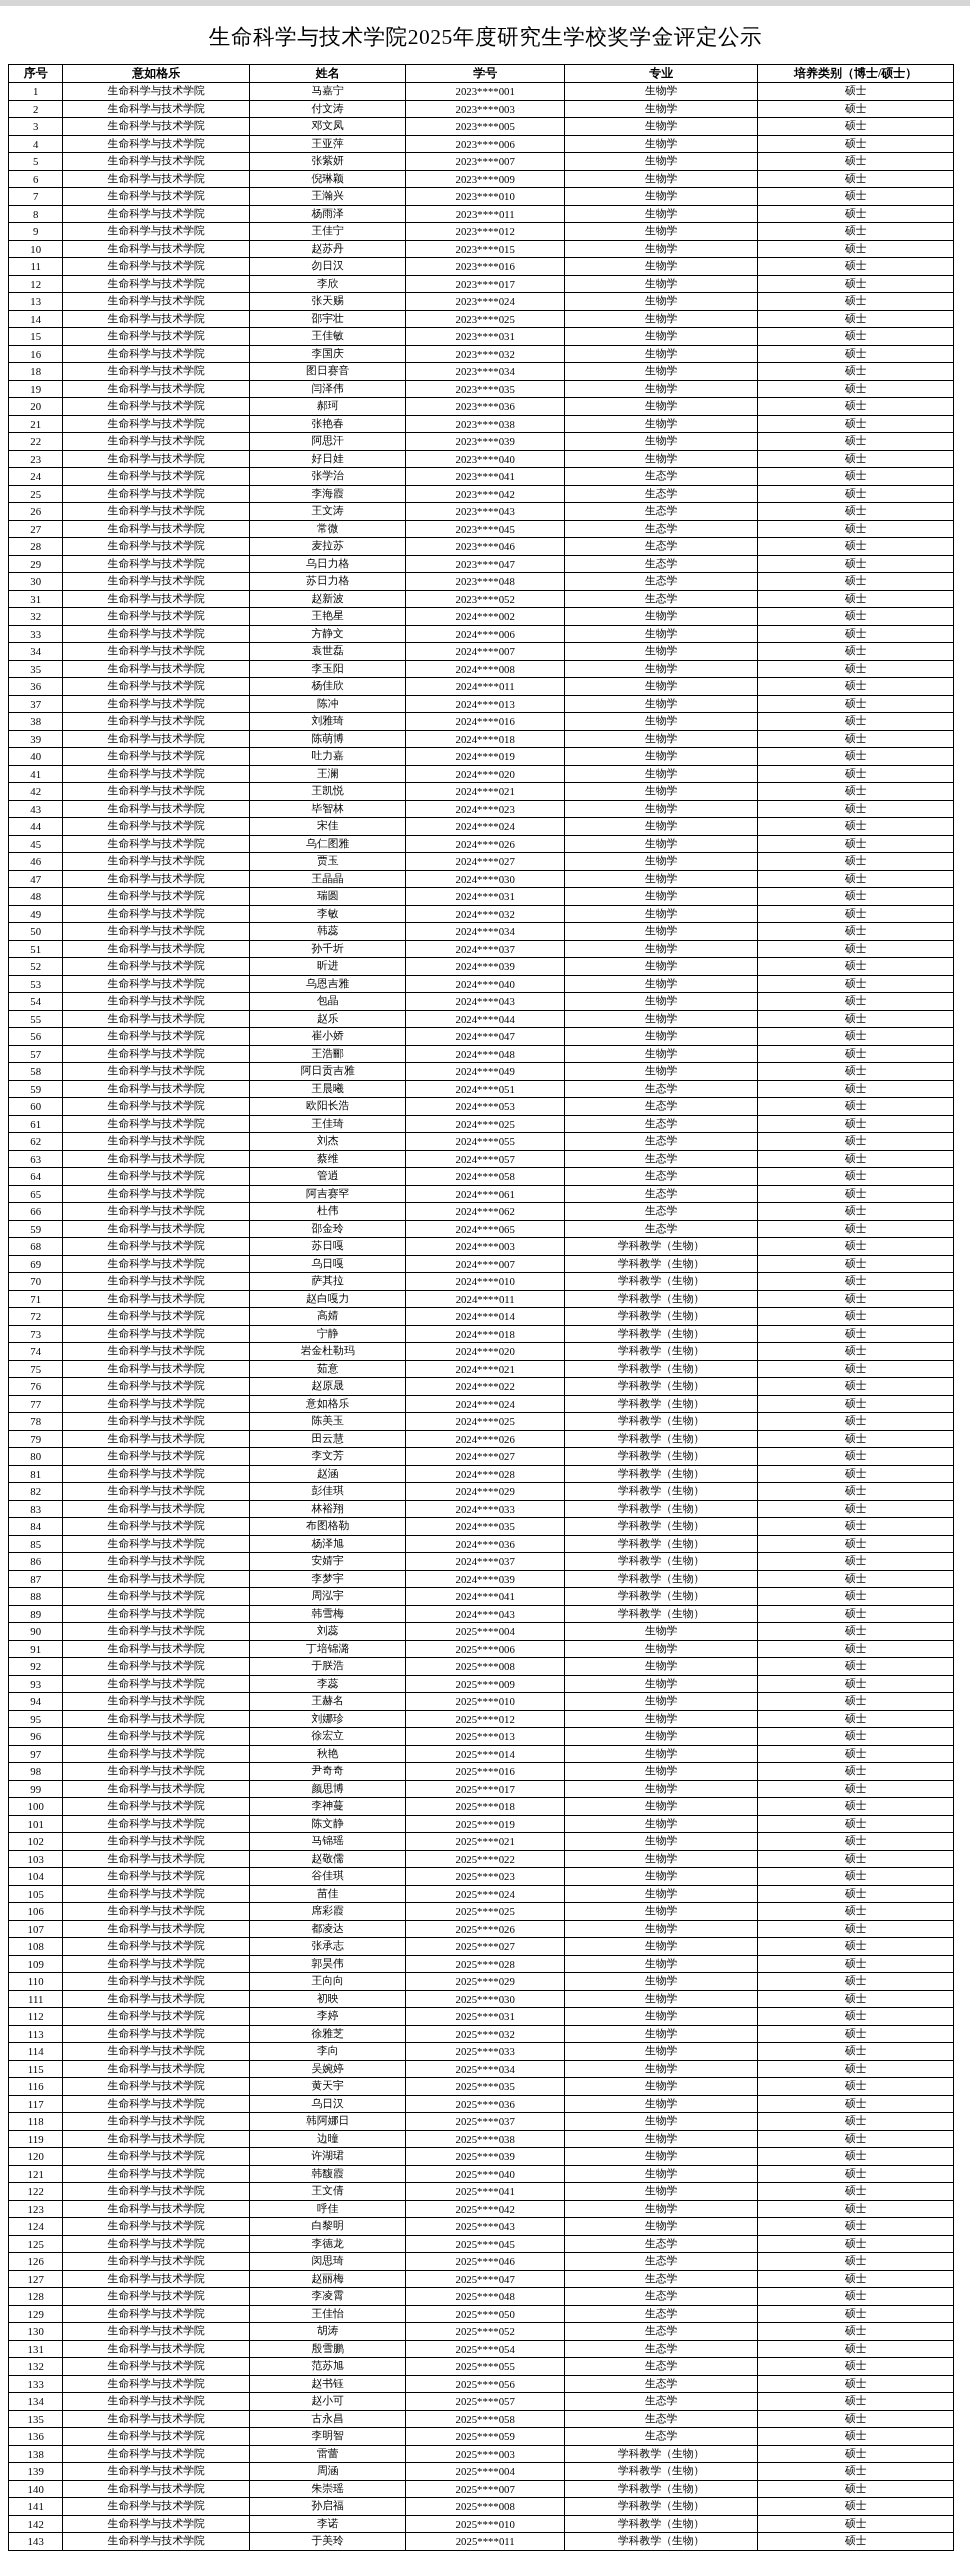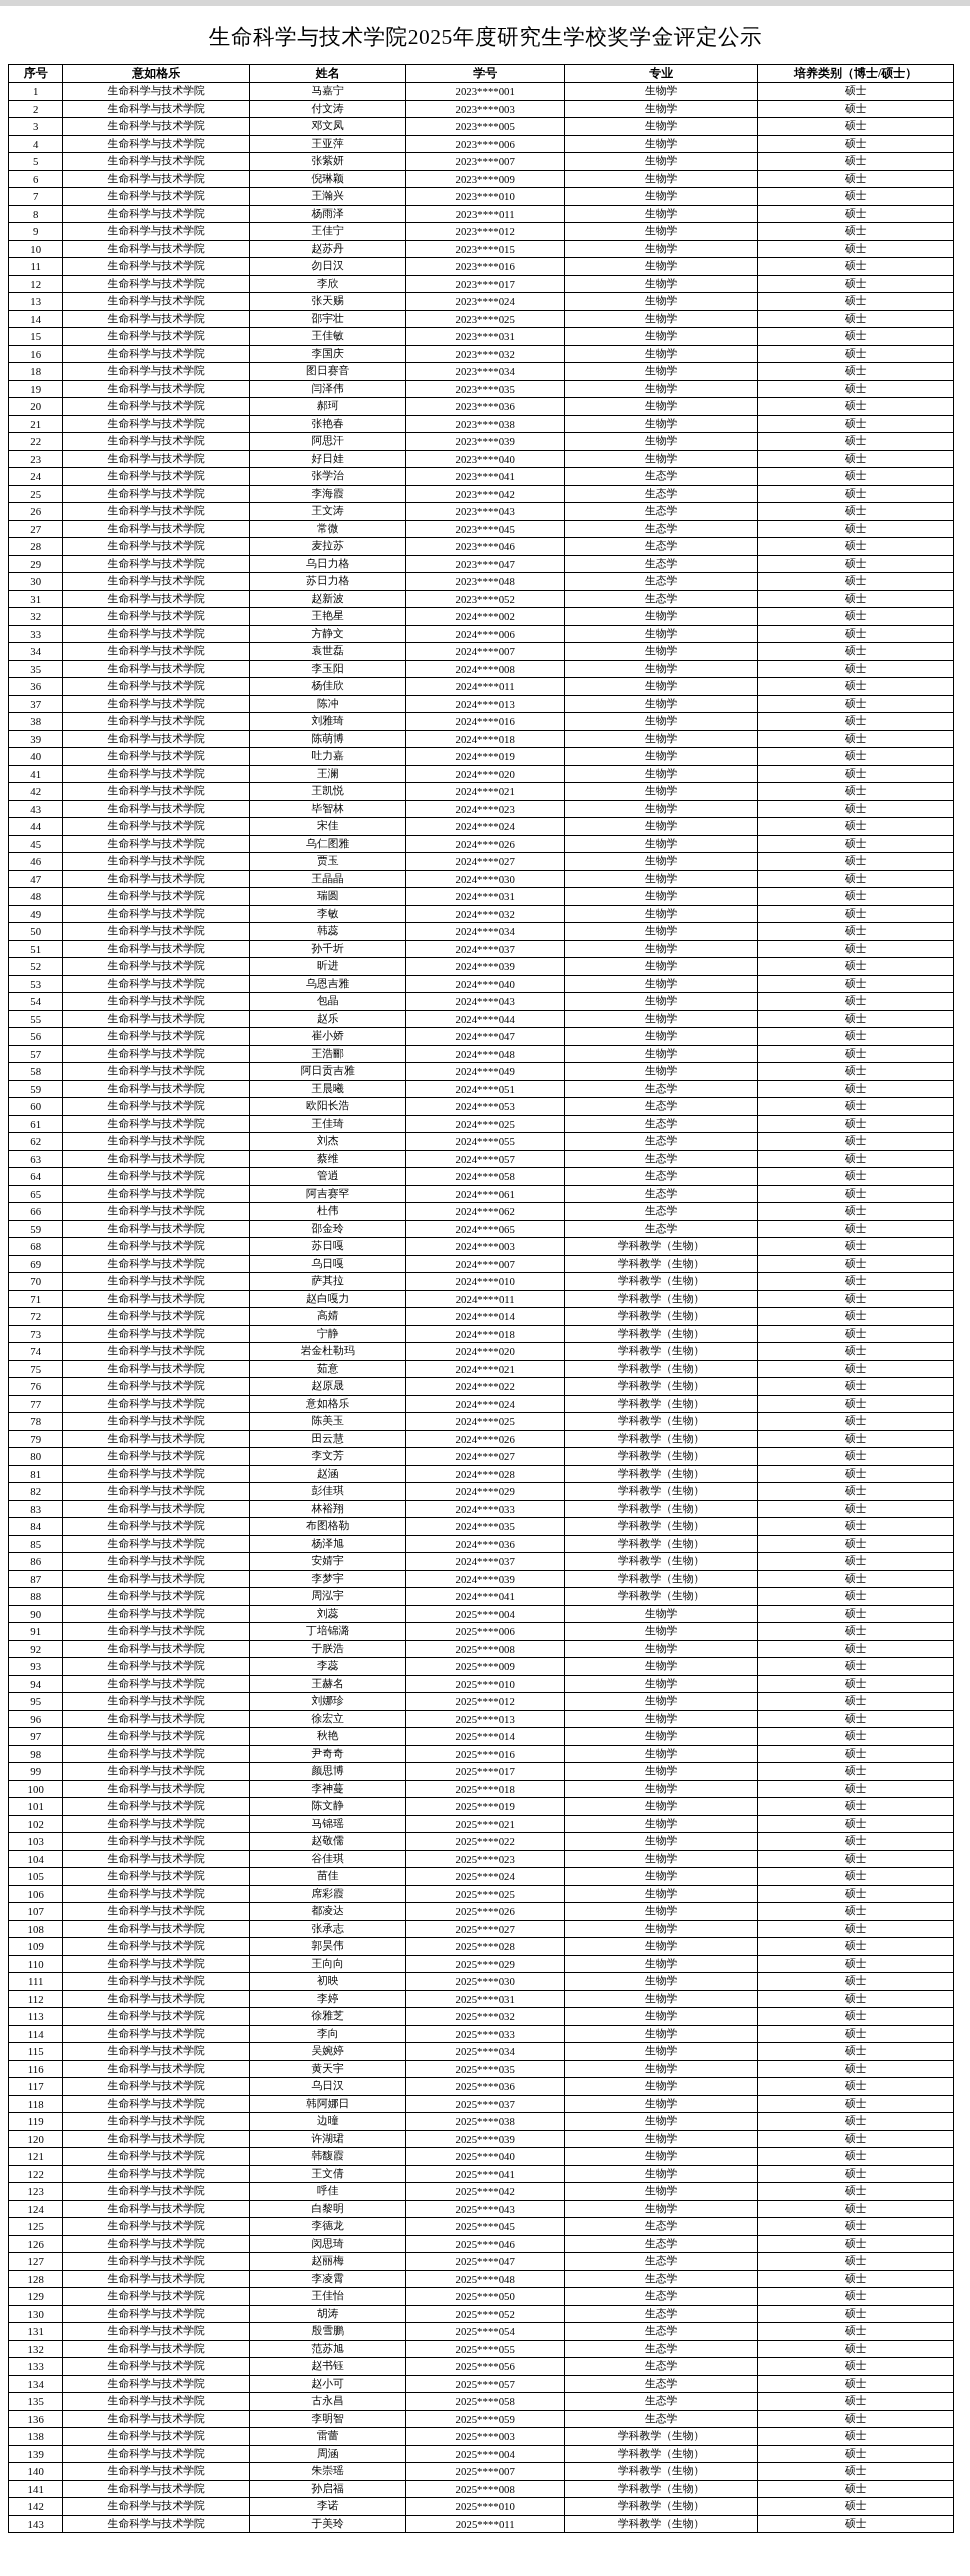--- a/index.html
+++ b/index.html
@@ -851,20 +851,28 @@
 
         <tr>
           <td>88</td>
           <td>生命科学与技术学院</td>
           <td>周泓宇</td>
           <td>2024****041</td>
           <td>学科教学（生物）</td>
           <td>硕士</td>
         </tr>
 
+        <tr>
+          <td>89</td>
+          <td>生命科学与技术学院</td>
+          <td>韩雪梅</td>
+          <td>2024****043</td>
+          <td>学科教学（生物）</td>
+          <td>硕士</td>
+        </tr>
 
         <tr>
           <td>90</td>
           <td>生命科学与技术学院</td>
           <td>刘蕊</td>
           <td>2025****004</td>
           <td>生物学</td>
           <td>硕士</td>
         </tr>
 

